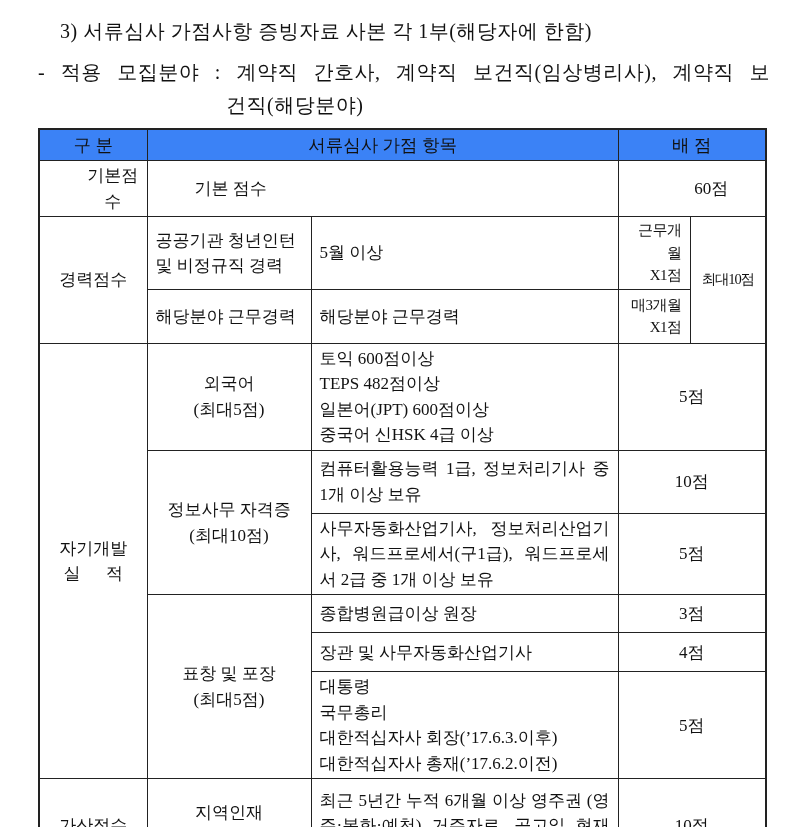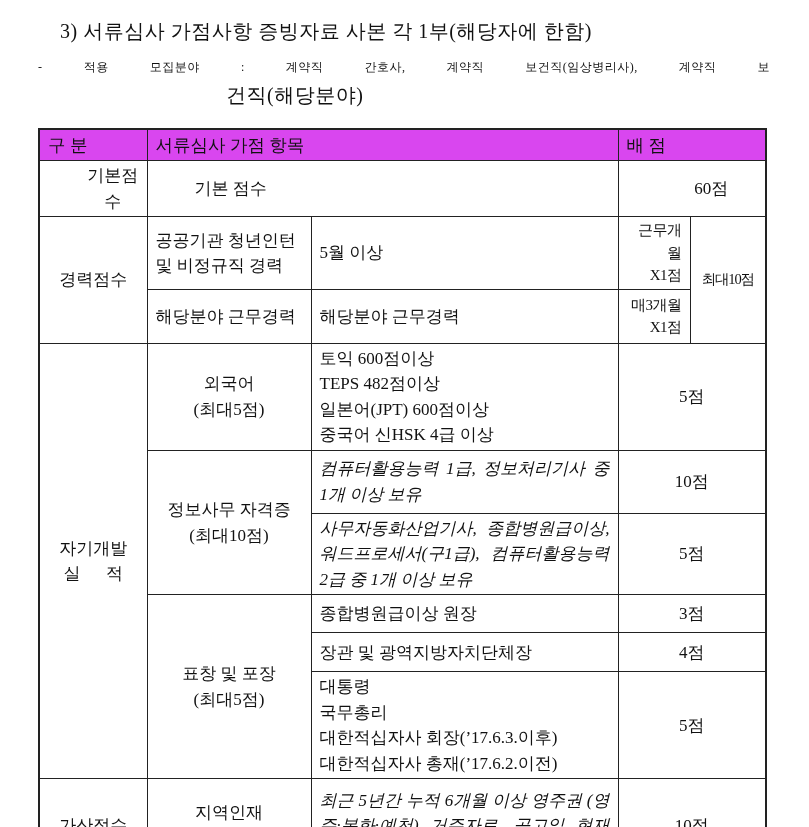--- a/index.html
+++ b/index.html
@@ -3,41 +3,41 @@
 <meta charset="utf-8">
 <style>
   html,body{margin:0;padding:0;background:#ffffff;}
   .page{
     width:809px;height:827px;background:#ffffff;overflow:hidden;position:relative;
     font-family:"Liberation Serif","DejaVu Serif",serif;color:#111;
   }
   
   .intro{width:732px;margin:11px 38px;}
   .intro-line1{font-size:20px;margin:18px 0 0 22px;letter-spacing:0.5px;}
-  .intro-line2{font-size:12px;margin:14px 0 0 0;text-align:justify;text-align-last:justify;letter-spacing:0.5px;}
+  .intro-line2{font-size:20px;margin:14px 0 0 0;text-align:justify;text-align-last:justify;letter-spacing:0.5px;}
   .intro-line3{font-size:20px;margin:6px 0 0 188px;letter-spacing:0.5px;}
   
   table.score{
     position:absolute;left:38px;top:128px;
     border-collapse:collapse;table-layout:fixed;width:727px;
     font-size:17px;
   }
   table.score td{
     border:1px solid #222;
     padding:2px 8px;
     vertical-align:middle;
     line-height:1.5;
     overflow:hidden;
   }
   table.score{border:2px solid #222;}
   td.center{text-align:center;padding:2px 3px;}
   td.left{text-align:left;}
-  td.just{text-align:justify;font-style:italic;}
+  td.just{text-align:justify;}
   td.pre{white-space:pre-wrap;}
-  td.hdr{background:#d946ef;font-size:17.5px;margin-top:36px;}
+  td.hdr{background:#3b82f6;text-align:center;font-size:17.5px;margin-top:36px;}
   td.small{font-size:15px;letter-spacing:-0.5px;padding:2px 1px;text-align:right;}
   td.squeeze{font-size:14.5px;letter-spacing:-1.2px;padding:2px 1px;}
   tr.h  td{height:25px;}
   tr.r1 td{height:27px;padding-left:47px;}
   tr.r2 td{height:54px;}
   tr.r3 td{height:49px;}
   tr.r4 td{height:96px;}
   tr.r5 td{height:58px;}
   tr.r6 td{height:72px;}
   tr.r7 td{height:33px;}
@@ -105,31 +105,31 @@
 중국어 신HSK 4급 이상</td>
       <td class="center" colspan="2">5점</td>
     </tr>
     <tr class="r5">
       <td class="center pre" rowspan="2">정보사무 자격증
 (최대10점)</td>
       <td class="left just">컴퓨터활용능력 1급, 정보처리기사 중 1개 이상 보유</td>
       <td class="center" colspan="2">10점</td>
     </tr>
     <tr class="r6">
-      <td class="left just">사무자동화산업기사, 종합병원급이상, 워드프로세서(구1급), 컴퓨터활용능력 2급 중 1개 이상 보유</td>
+      <td class="left just">사무자동화산업기사, 정보처리산업기사, 워드프로세서(구1급), 워드프로세서 2급 중 1개 이상 보유</td>
       <td class="center" colspan="2">5점</td>
     </tr>
     <tr class="r7">
       <td class="center pre" rowspan="3">표창 및 포장
 (최대5점)</td>
       <td class="left">종합병원급이상 원장</td>
       <td class="center" colspan="2">3점</td>
     </tr>
     <tr class="r8">
-      <td class="left">장관 및 광역지방자치단체장</td>
+      <td class="left">장관 및 사무자동화산업기사</td>
       <td class="center" colspan="2">4점</td>
     </tr>
     <tr class="r9">
       <td class="left pre">대통령
 국무총리
 대한적십자사 회장(’17.6.3.이후)
 대한적십자사 총재(’17.6.2.이전)</td>
       <td class="center" colspan="2">5점</td>
     </tr>
 

